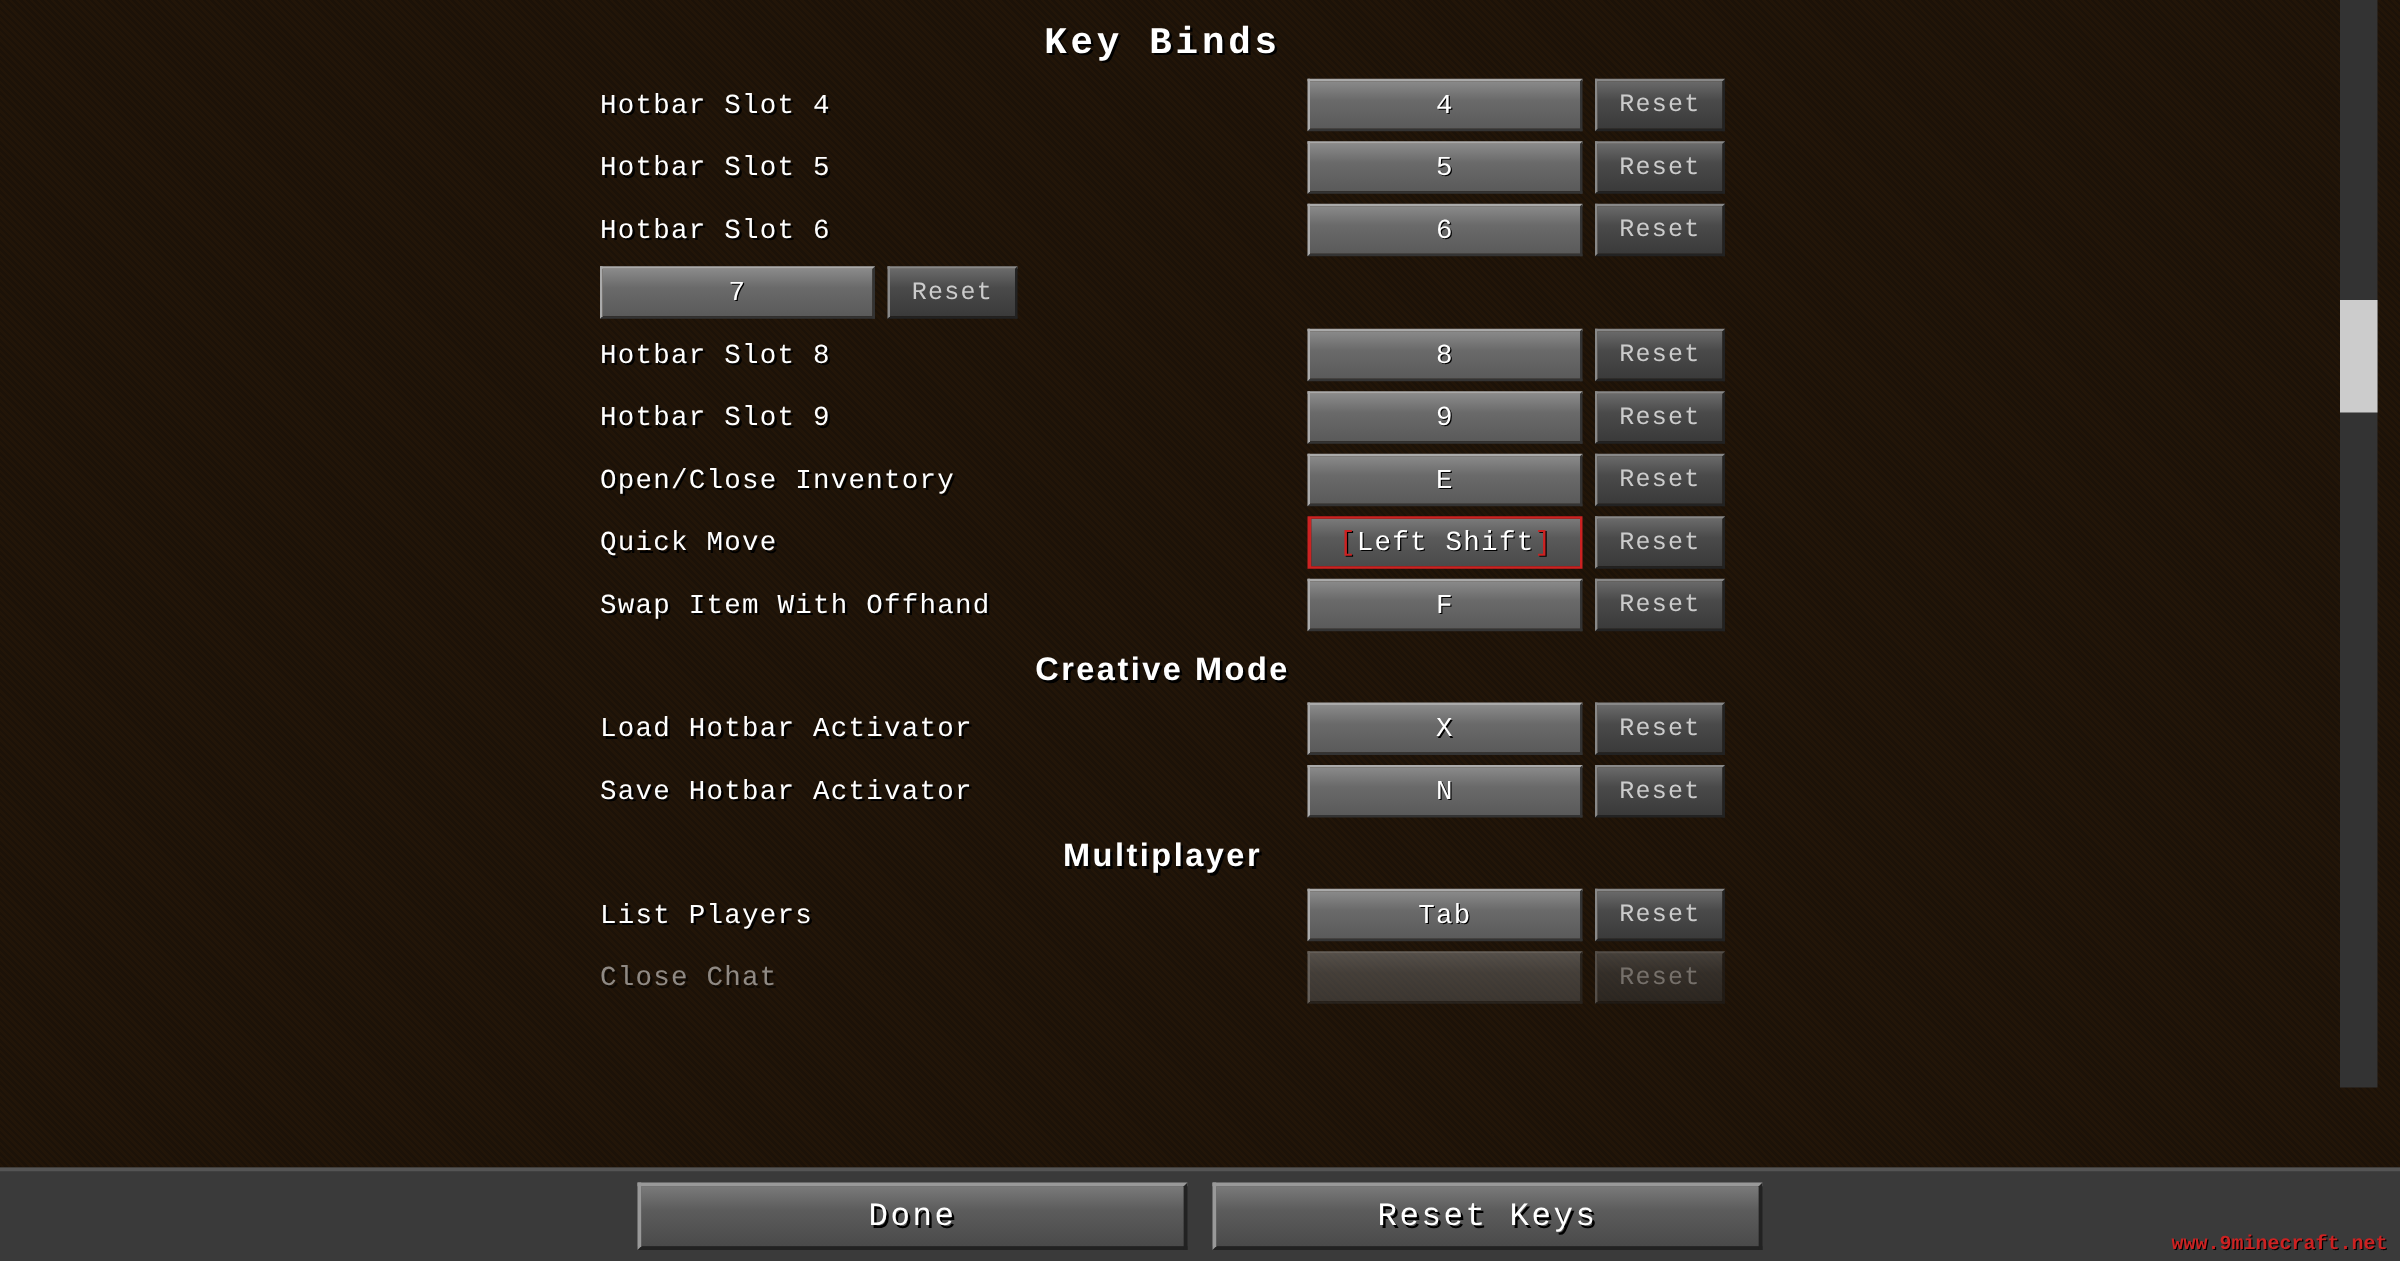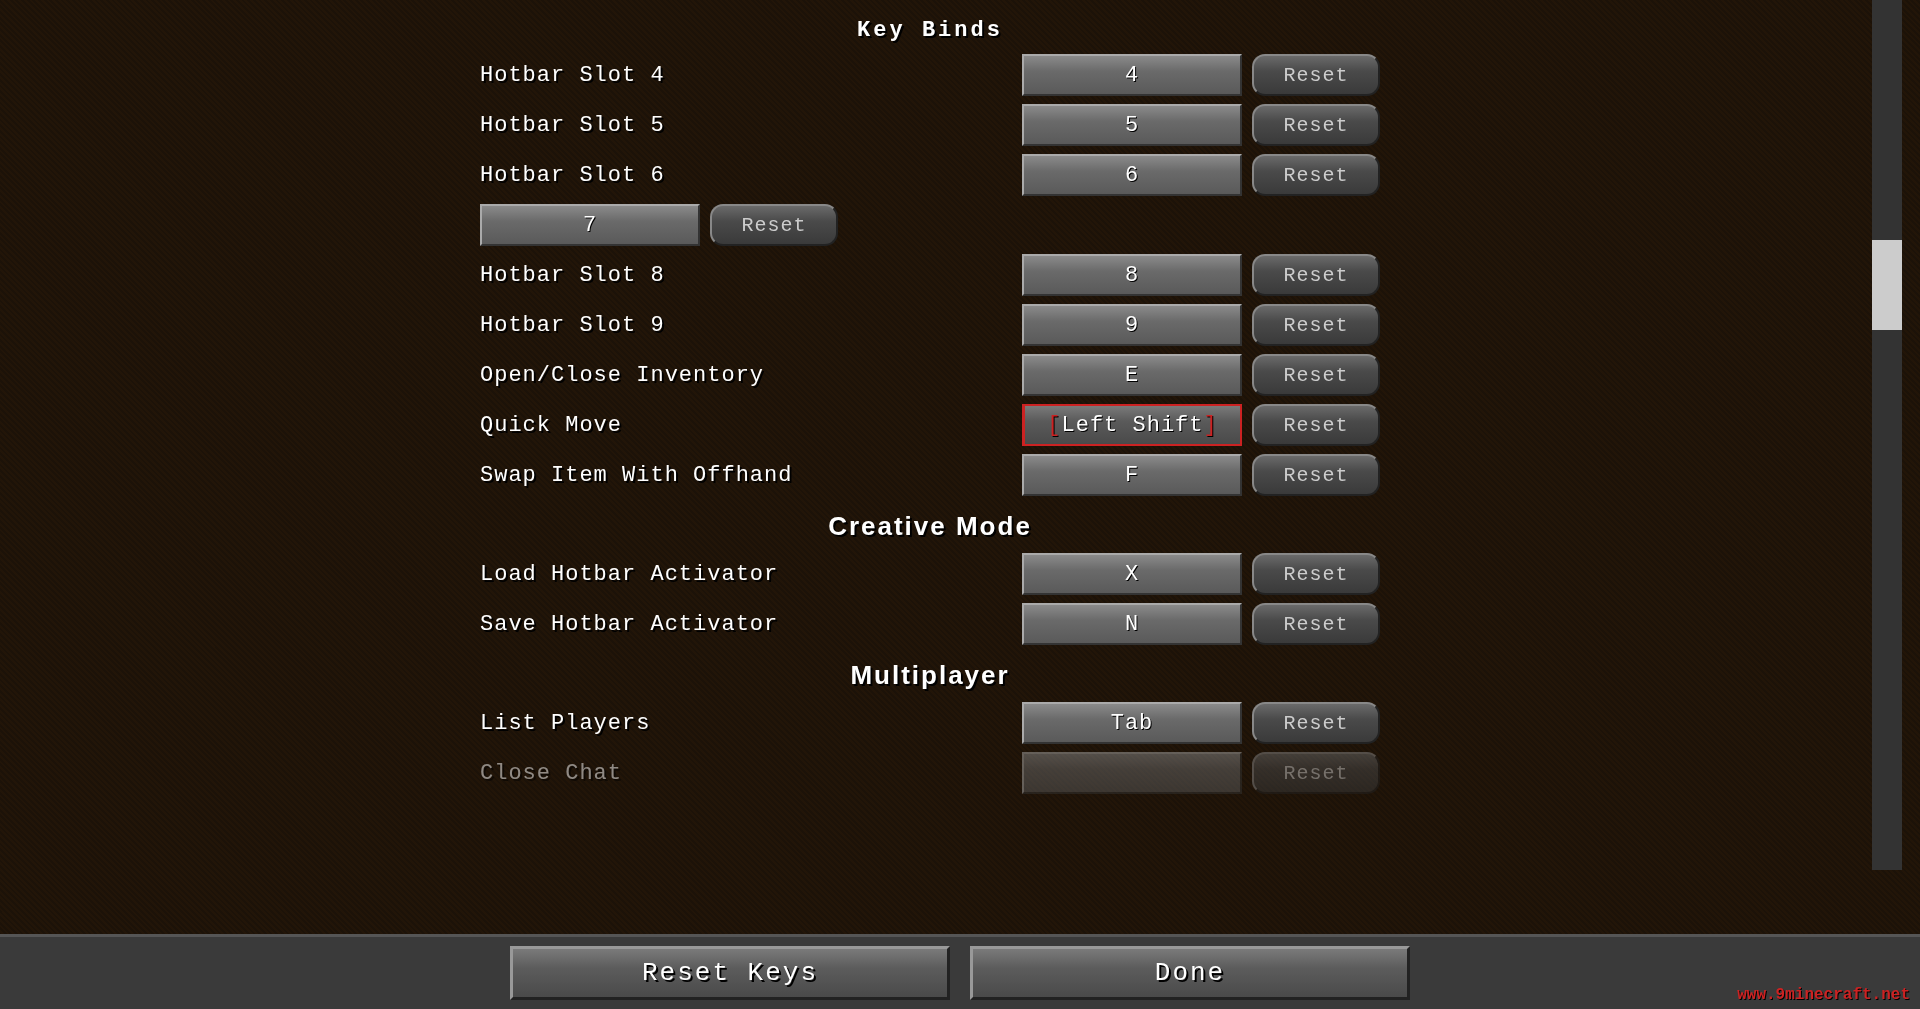--- a/index.html
+++ b/index.html
@@ -107,36 +107,35 @@
       border-left: 3px solid #cc2222;
       border-color: #cc2222;
       color: #ffffff;
     }
 
     .keybind-key.active-key .bracket {
       color: #cc2222;
     }
 
     .reset-btn {
-      width: 128px;
+      width: 104px;
       height: 42px;
       background: linear-gradient(180deg, #6a6a6a 0%, #4a4a4a 40%, #3a3a3a 100%);
       border-top: 2px solid #888888;
       border-left: 2px solid #888888;
       border-bottom: 2px solid #222222;
       border-right: 2px solid #222222;
       display: flex;
       align-items: center;
       justify-content: center;
       font-size: 20px;
       color: #cccccc;
       font-family: 'Courier New', monospace;
       letter-spacing: 1px;
       cursor: pointer;
-      border-radius: 13px;
     }
 
     .section-divider {
       font-size: 26px;
       font-weight: bold;
       color: #ffffff;
       letter-spacing: 2px;
       margin: 10px 0 6px 0;
       text-shadow: 2px 2px #000;
       font-family: Liberation Sans, sans-serif;
@@ -200,21 +199,21 @@
       right: 10px;
       font-size: 16px;
       color: #cc2222;
       font-family: 'Courier New', monospace;
       font-weight: bold;
       text-shadow: 1px 1px #000;
       z-index: 10;
     }
 
     .page-title {
-      font-size: 22px;
+      font-size: 30px;
       font-weight: bold;
       color: #ffffff;
       letter-spacing: 3px;
       text-shadow: 2px 2px #000;
       font-family: 'Courier New', monospace;
       text-align: center;
       margin-bottom: 8px;
       padding-top: 8px;
     }
   </style>
@@ -312,19 +311,19 @@
       <div class="keybind-row" style="overflow:hidden;opacity:0.5;">
         <span class="keybind-label">Close Chat</span>
         <div class="keybind-key"></div>
         <div class="reset-btn">Reset</div>
       </div>
 
     </div>
   </div>
 
   <div class="bottom-bar">
+    <div class="bottom-btn">Done</div>
     <div class="bottom-btn">Reset Keys</div>
-    <div class="bottom-btn">Done</div>
   </div>
 
   <div class="watermark">www.9minecraft.net</div>
 
 </div>
 
 </body></html>

